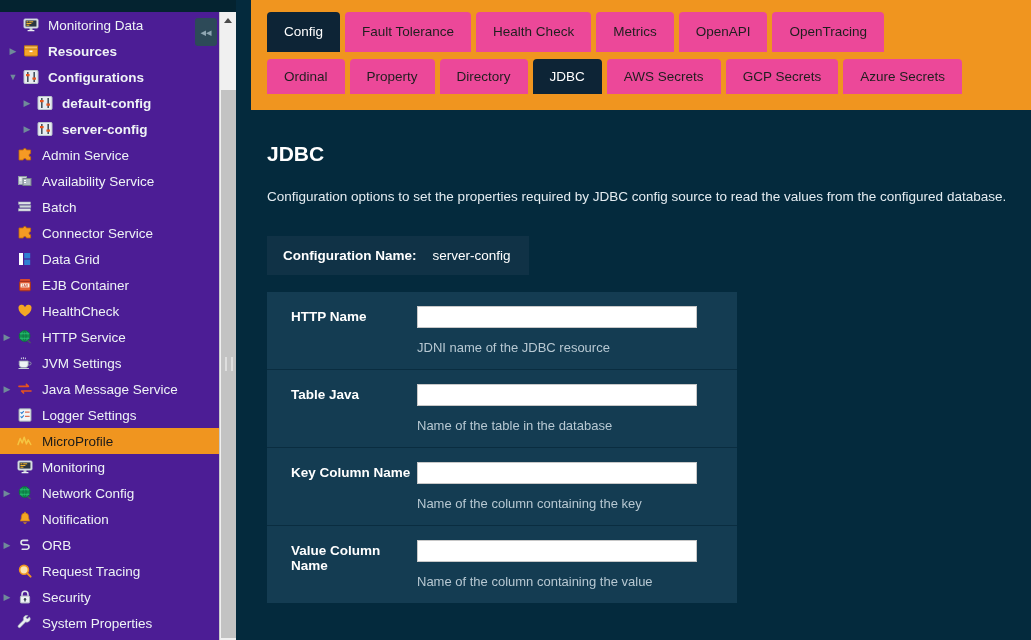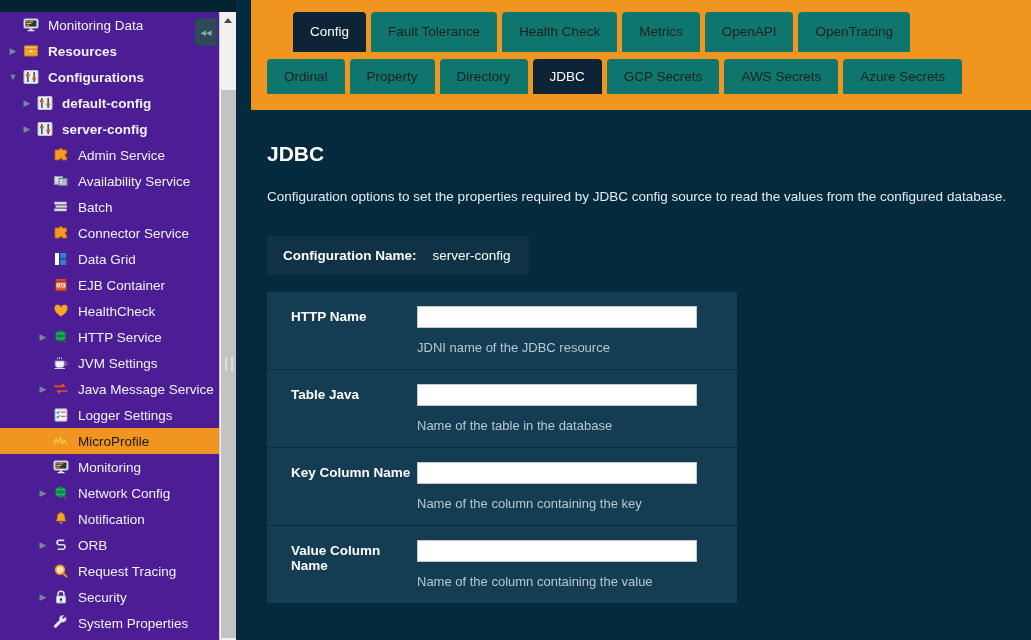--- a/index.html
+++ b/index.html
@@ -39,21 +39,21 @@
   .tree-item .ic {
     width: 22px; flex: 0 0 22px;
     display: inline-flex; align-items: center; justify-content: center;
     margin-right: 6px;
   }
   .tree-item .lbl { display: inline-block; }
   .tree-item.bold .lbl { font-weight: bold; }
   
   .lvl0 { padding-left: 6px; }
   .lvl1 { padding-left: 20px; }
-  .lvl2 { padding-left: 36px; }
+  .lvl2 { }
 
   
   .sb-scroll {
     position: absolute; top: 12px; right: 0;
     width: 17px; height: 628px;
     background: #f0f0f0;
     border-left: 1px solid #c9c9c9;
   }
   .sb-arrow-up {
     position: absolute; top: 0; left: 0; width: 16px; height: 17px;
@@ -100,24 +100,24 @@
   }
   .gutter { width: 15px; height: 640px; background: #042a3d; flex:0 0 15px;}
 
   .tabbar {
     background: #f0951f;
     padding: 0 0 0 0;
     height: 110px;
     position: relative;
   }
   .tabrow { display: flex; align-items: flex-end; gap: 5px; padding-left: 16px; }
-  .tabrow.row1 { padding-top: 12px; margin-left: 26px; }
+  .tabrow.row1 { padding-top: 12px; }
   .tabrow.row2 { padding-top: 7px; border-radius: 20px; }
   .tab {
-    background: #0f766e;
+    background: #ec4899;
     color: #1f1f1f;
     font-size: 13.5px;
     padding: 11px 17px 11px 17px;
     border-radius: 4px 4px 0 0;
     cursor: pointer;
     white-space: nowrap;
     line-height: 1;
   }
   .tab.active {
     background: #0d2436;
@@ -496,22 +496,22 @@
           <div class="tab">Health Check</div>
           <div class="tab">Metrics</div>
           <div class="tab">OpenAPI</div>
           <div class="tab">OpenTracing</div>
         </div>
       <div class="tabrow row2" id="tabrow2">
           <div class="tab">Ordinal</div>
           <div class="tab">Property</div>
           <div class="tab">Directory</div>
           <div class="tab active">JDBC</div>
+          <div class="tab">AWS Secrets</div>
           <div class="tab">GCP Secrets</div>
-          <div class="tab">AWS Secrets</div>
           <div class="tab">Azure Secrets</div>
         </div>
     </div>
 
     <div class="content">
       <div class="page-title">JDBC</div>
       <div class="page-desc">Configuration options to set the properties required by JDBC config source to read the values from the configured database.</div>
 
       <div class="config-name-box">
         <span class="k">Configuration Name:</span>

